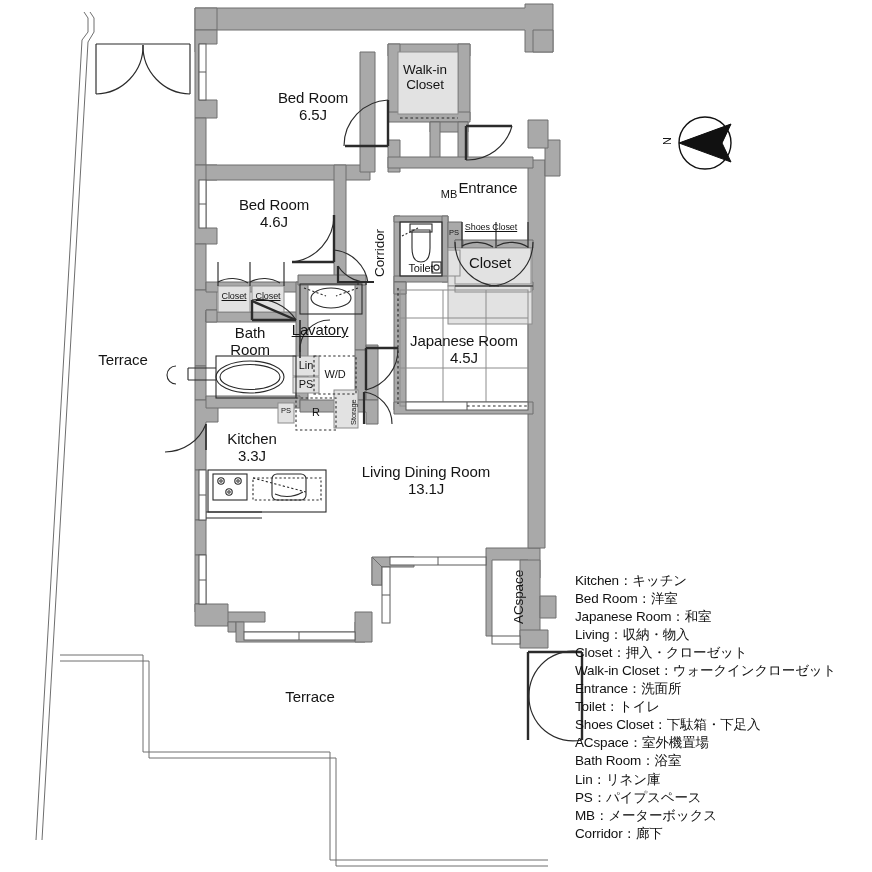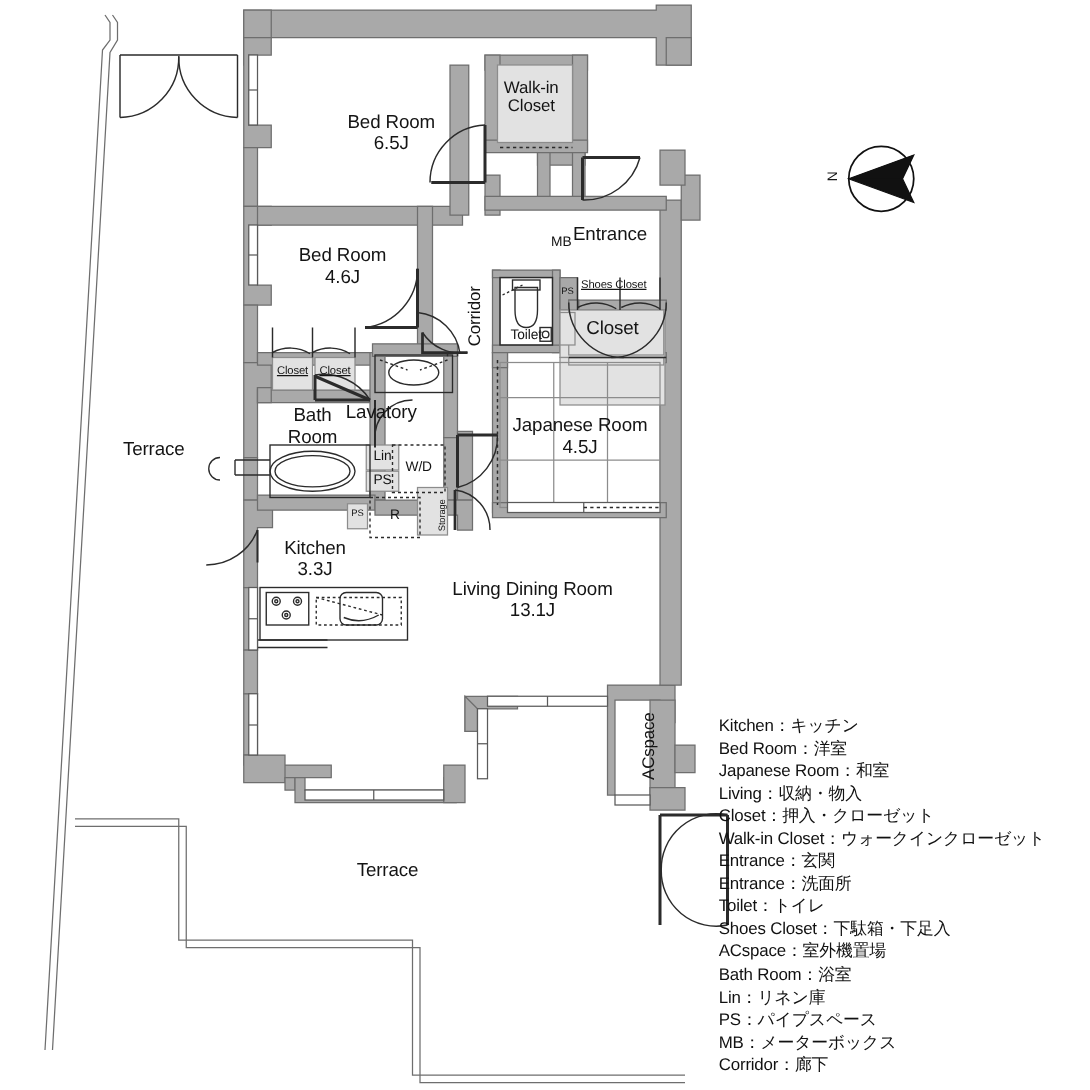--- a/index.html
+++ b/index.html
@@ -326,21 +326,21 @@
 
   <div class="lbl big" style="left:464px;top:333px;transform:translateX(-50%);">
     <span>Japanese Room</span><br><span>4.5J</span>
   </div>
 
   <div class="lbl big" style="left:250px;top:325px;transform:translateX(-50%);">
     <span>Bath</span><br>
     <span>Room</span>
   </div>
 
-  <div class="lbl big" style="left:305px;top:322px;transform:translateX(-50%);">Lavatory</div>
+  <div class="lbl big" style="left:320px;top:322px;transform:translateX(-50%);text-decoration:underline;">Lavatory</div>
 
   <div class="lbl big" style="left:488px;top:180px;transform:translateX(-50%);">Entrance</div>
 
   <div class="lbl mid" style="left:425px;top:62px;transform:translateX(-50%);">
     <span>Walk-in</span><br>
     <span>Closet</span>
   </div>
 
   <div class="lbl big" style="left:490px;top:255px;transform:translateX(-50%);">Closet</div>
 
@@ -378,21 +378,20 @@
 
   <div class="lbl sm" style="left:663px;top:135px;transform:rotate(-90deg);transform-origin:center;">N</div>
 
   <div id="legend">
     <div>Kitchen：キッチン</div>
     <div>Bed Room：洋室</div>
     <div>Japanese Room：和室</div>
     <div>Living：収納・物入</div>
     <div>Closet：押入・クローゼット</div>
     <div>Walk-in Closet：ウォークインクローゼット</div>
-    <div>Entrance：玄関</div>
     <div>Entrance：洗面所</div>
     <div>Toilet：トイレ</div>
     <div>Shoes Closet：下駄箱・下足入</div>
     <div>ACspace：室外機置場</div>
     <div>Bath Room：浴室</div>
     <div>Lin：リネン庫</div>
     <div>PS：パイプスペース</div>
     <div>MB：メーターボックス</div>
     <div>Corridor：廊下</div>
 

